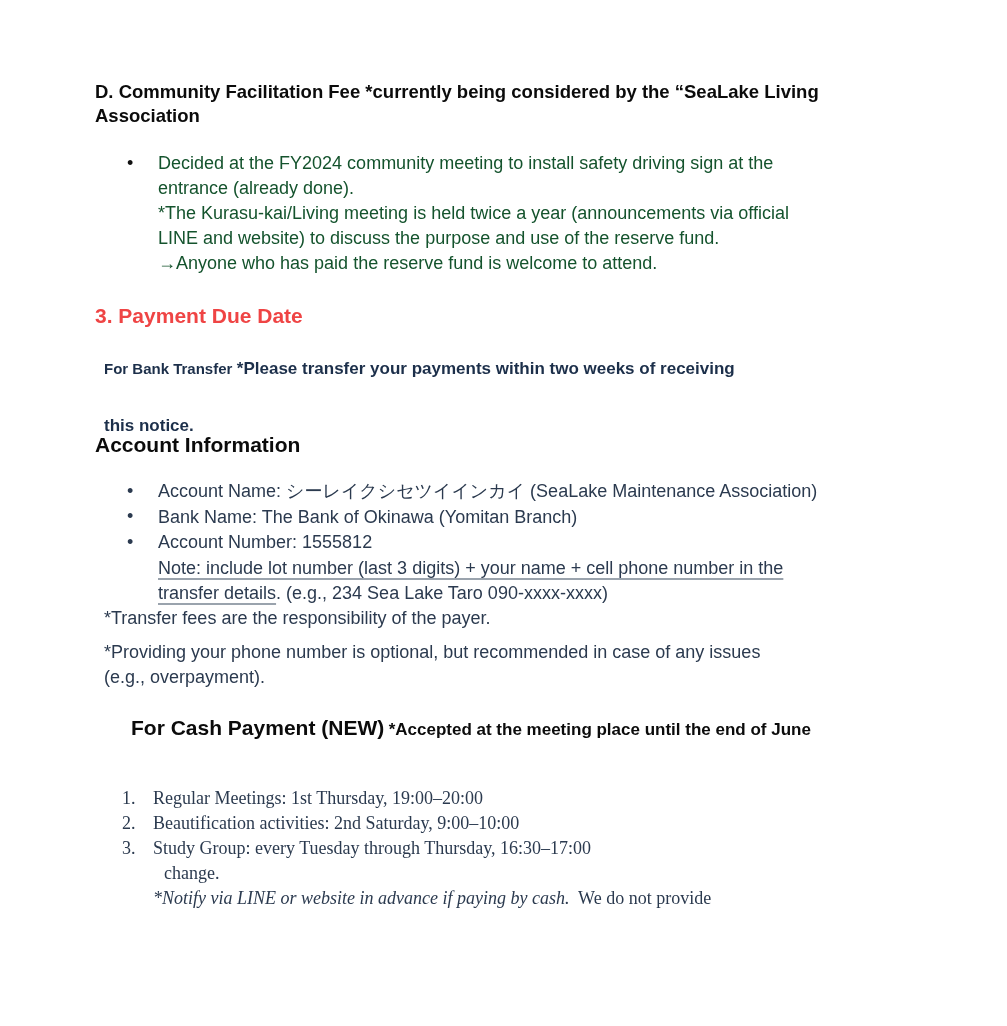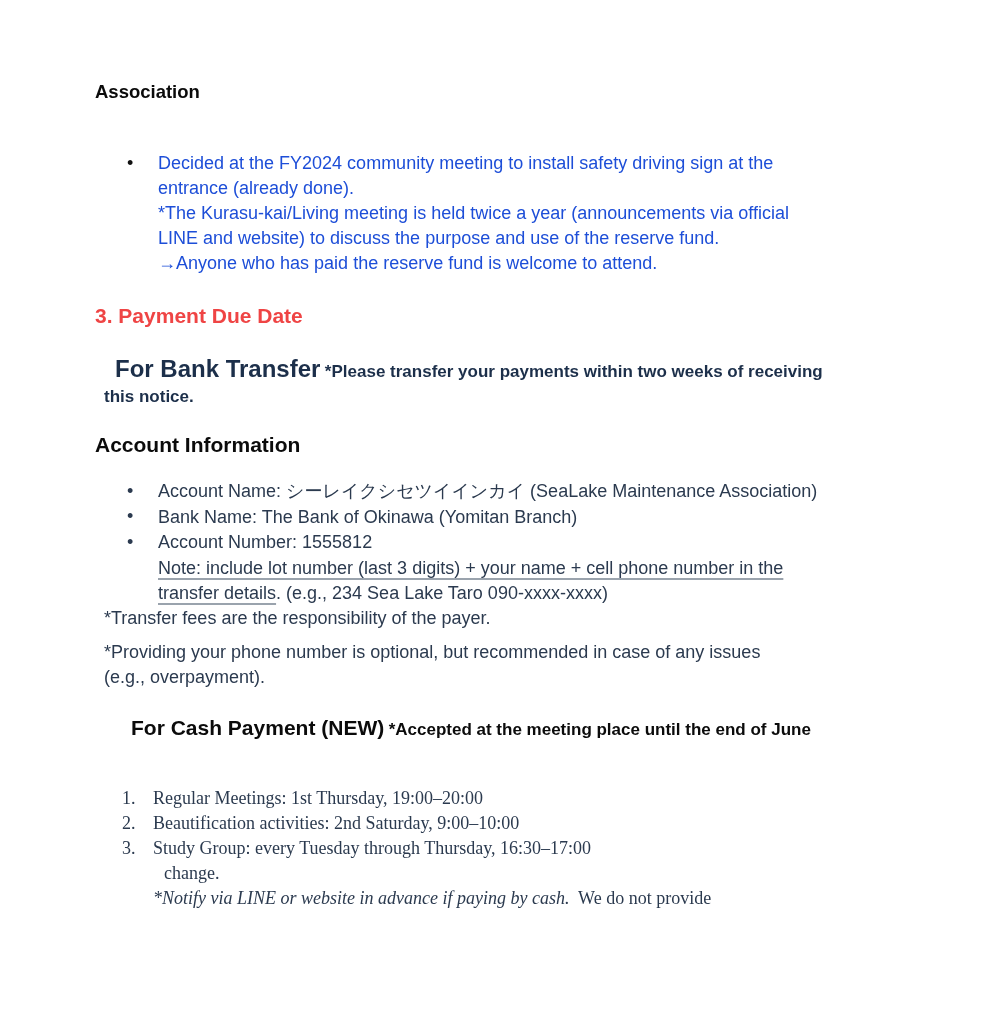--- a/index.html
+++ b/index.html
@@ -3,54 +3,55 @@
   <meta charset="utf-8">
   <style>
     html, body { margin: 0; padding: 0; background: #ffffff; }
     body {
       width: 1007px; height: 1026px; position: relative; overflow: hidden;
       font-family: "Liberation Sans", sans-serif;
       color: #111111;
     }
     .abs { position: absolute; white-space: nowrap; }
     .h-d { left: 95px; top: 80px; font-size: 18.5px; font-weight: bold; line-height: 24px; color: #0b0b0b; }
-    .body-text { font-size: 18px; line-height: 25px; color: #1d4ed8; }
+    .body-text { font-size: 18px; line-height: 25px; color: #14532d; }
     .bullet { position: absolute; font-size: 18px; line-height: 25px; }
     .h3 { left: 95px; top: 304px; font-size: 21px; font-weight: bold; color: #ef4444; }
     .navy { color: #1c2f4a; }
-    .bank-note { font-size: 17px; font-weight: bold; }
+    .bank-note { font-size: 17px; font-weight: bold; margin-top: 32px; }
     .acct-title { left: 95px; top: 433px; font-size: 21px; font-weight: bold; color: #0b0b0b; }
     .slate { color: #2b3a4f; }
     .u { text-decoration: underline; text-decoration-color: #9aa3ad; text-underline-offset: 4px; text-decoration-thickness: 2px; }
     .cash-note { font-size: 17px; font-weight: bold; }
     .it { font-style: italic; }
   </style>
 </head>
 <body>
 
 <div class="abs h-d">
+  <div>D. Community Facilitation Fee *currently being considered by the “SeaLake Living</div>
   <div>Association</div>
 </div>
 
 <span class="bullet" style="left:127px; top:151px;">•</span>
 <div class="abs body-text" style="left:158px; top:151px;">
   <div>Decided at the FY2024 community meeting to install safety driving sign at the</div>
   <div>entrance (already done).</div>
   <div>*The Kurasu-kai/Living meeting is held twice a year (announcements via official</div>
   <div>LINE and website) to discuss the purpose and use of the reserve fund.</div>
   <div>
     <span style="font-weight:bold;">→</span><span>Anyone who has paid the reserve fund is welcome to attend.</span>
   </div>
 </div>
 
 <div class="abs h3" style="font-family:'Liberation Sans', sans-serif;">3. Payment Due Date</div>
 
 <div class="abs navy" style="left:104px; top:356px; line-height:25px;">
   <div>
-    <span style="font-size:24px; font-weight:bold;margin-left:11px;">For Bank Transfer</span>
+    <span style="font-size:15px; font-weight:bold;">For Bank Transfer</span>
     <span class="bank-note">*Please transfer your payments within two weeks of receiving</span>
   </div>
   <div class="bank-note">this notice.</div>
 </div>
 
 <div class="abs acct-title">Account Information</div>
 
 <span class="bullet slate" style="left:127px; top:479px;">•</span>
 <span class="bullet slate" style="left:127px; top:504px;">•</span>
 <span class="bullet slate" style="left:127px; top:530px;">•</span>

